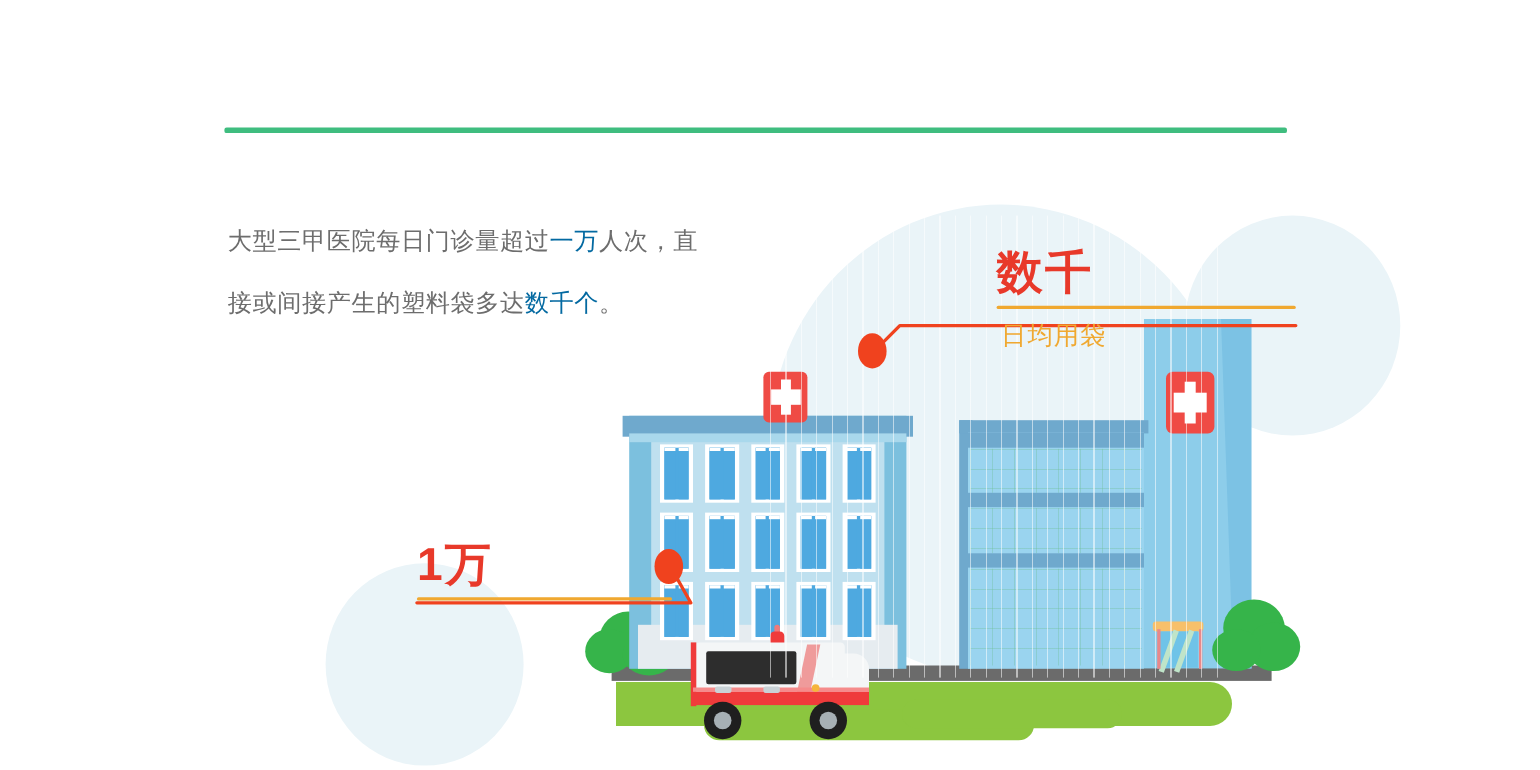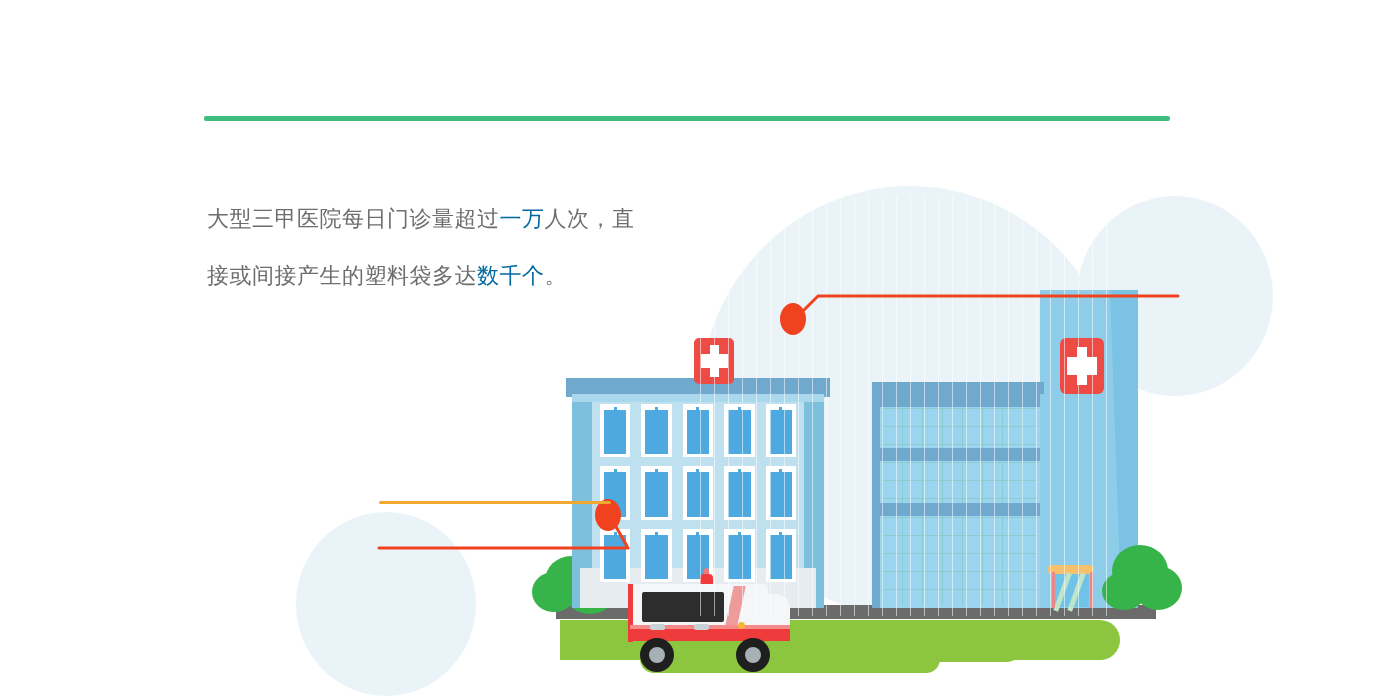--- a/index.html
+++ b/index.html
@@ -532,18 +532,24 @@
 
   <svg class="leader-svg" viewBox="0 0 1400 700">
 
     <polyline points="796,318 818,296 1178,296" fill="none" stroke="#f0421e" stroke-width="3" stroke-linecap="round" stroke-linejoin="round"></polyline>
     <ellipse cx="793" cy="319" rx="13" ry="16" fill="#f0421e"></ellipse>
 
     <polyline points="610,516 628,548 379,548" fill="none" stroke="#f0421e" stroke-width="3" stroke-linecap="round" stroke-linejoin="round"></polyline>
     <ellipse cx="608" cy="515" rx="13" ry="16" fill="#f0421e"></ellipse>
   </svg>
 
+  <div class="callout callout-top">
+    <div class="value">数千</div>
+    <div class="rule"></div>
+    <div class="caption">日均用袋</div>
+  </div>
 
   <div class="callout callout-bottom">
+    <div class="value">1万</div>
     <div class="rule"></div>
   </div>
 
 </div>
 
 </body></html>

